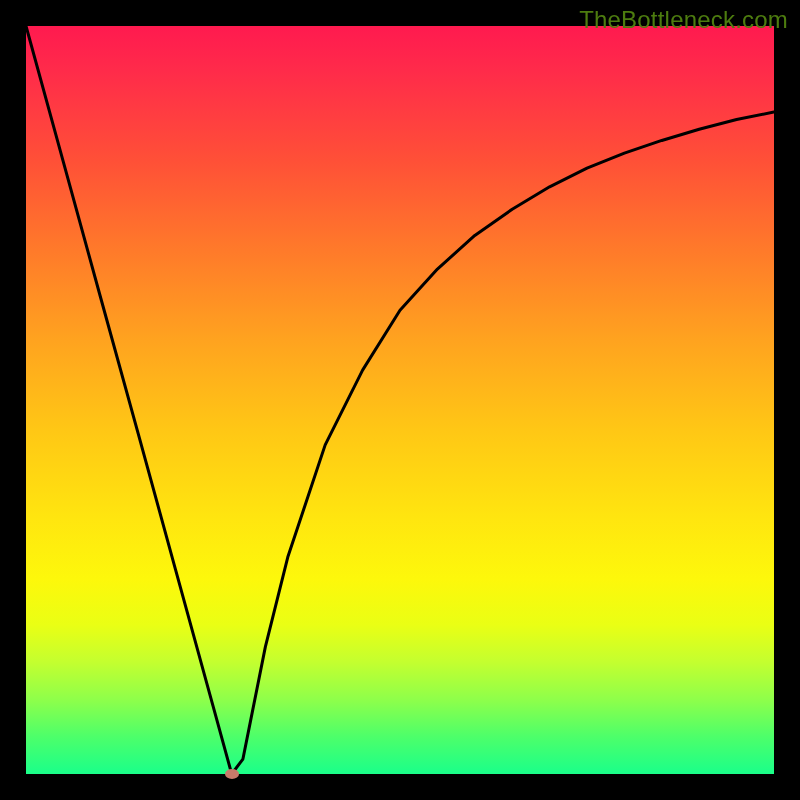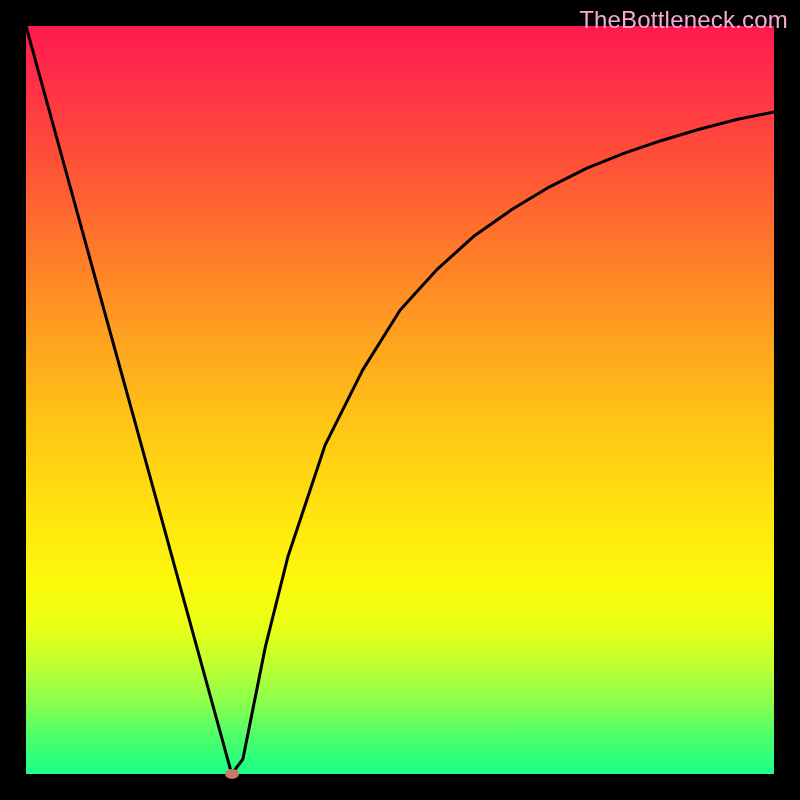--- a/index.html
+++ b/index.html
@@ -37,21 +37,21 @@
       #8fff4a 90%,
       #4dff6a 95%,
       #1aff8a 100%
     );
   }
   .watermark {
     position: absolute;
     top: 6px;
     right: 12px;
     font-size: 24px;
-    color: #f9a8d4;
+    color: #4d7c0f;
     letter-spacing: 0.2px;
     font-weight: 500;
     user-select: none;
   }
   svg.curve {
     position: absolute;
     left: 0;
     top: 0;
     width: 748px;
     height: 748px;

